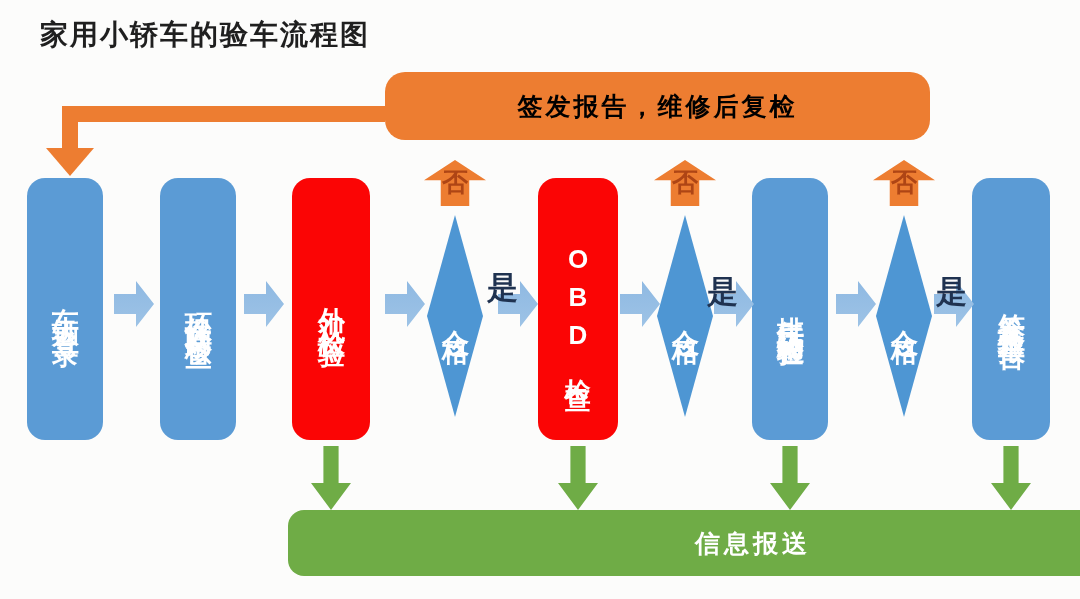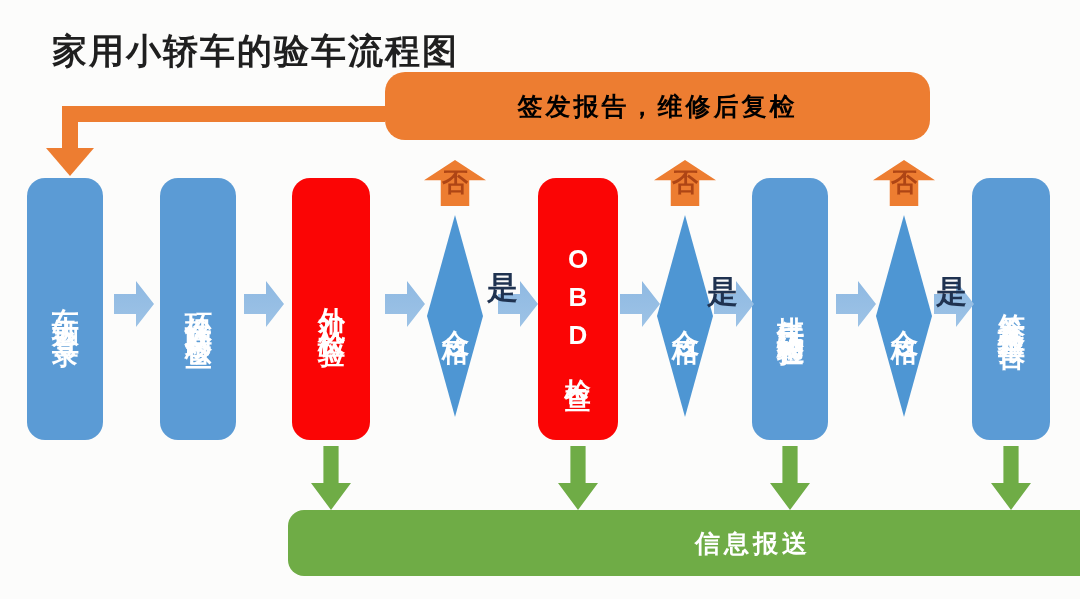--- a/index.html
+++ b/index.html
@@ -7,22 +7,22 @@
     font-family:"Liberation Sans","DejaVu Sans",sans-serif;
     background:#ffffff;
   }
   .canvas{
     position:relative;
     width:1080px;height:599px;
     background:#fcfcfb;
     overflow:hidden;
   }
   .title{
-    position:absolute;left:40px;top:16px;margin:12px;
-    font-size:35px;font-weight:bold;color:var(--title);
+    position:absolute;left:40px;top:16px;margin:0;
+    font-size:28px;font-weight:bold;color:var(--title);
     letter-spacing:2px;
   }
   
   .feedback-box{
     position:absolute;left:385px;top:72px;width:545px;height:68px;
     background:var(--orange);border-radius:20px;
     display:flex;align-items:center;justify-content:center;
   }
   .feedback-box span{
     color:#000000;font-weight:bold;font-size:25px;letter-spacing:3px;

